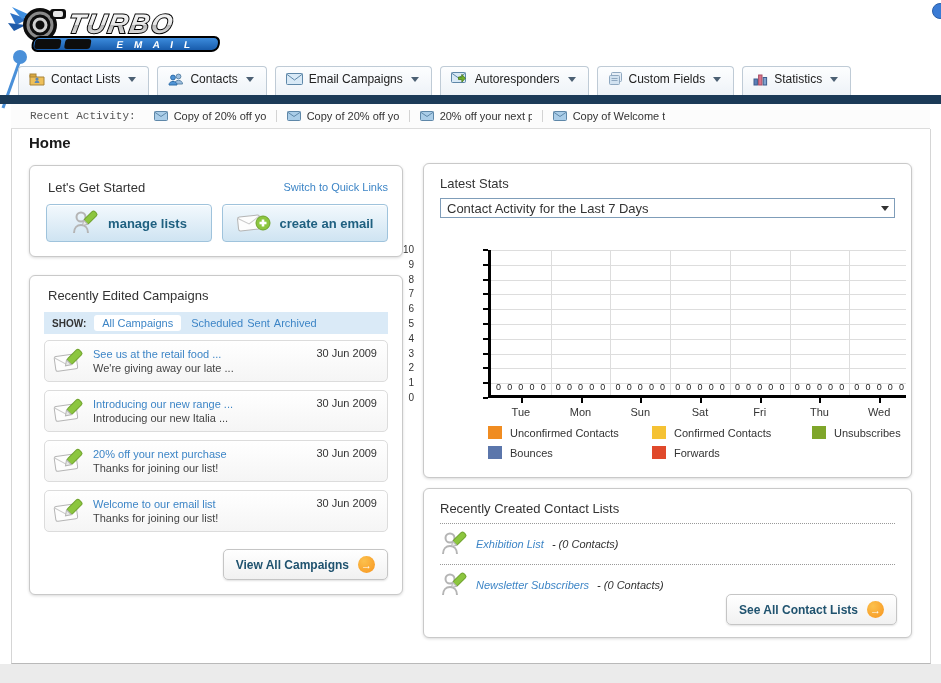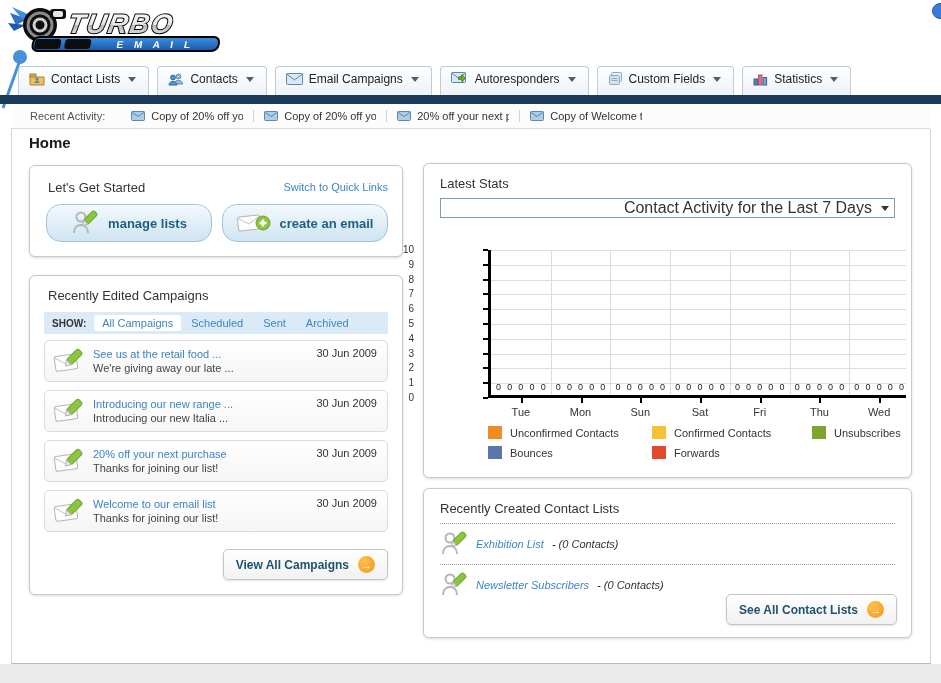--- a/index.html
+++ b/index.html
@@ -24,21 +24,21 @@
   .tab { display:flex; align-items:center; gap:6px; padding:5px 12px 18px 10px;
          border:1px solid #bfcbd6; border-bottom:none; border-radius:4px 4px 0 0;
          background:linear-gradient(#fdfeff,#e9eff5); font-size:12px; color:#222; cursor:pointer; white-space:nowrap; }
   .tab .caret { width:0; height:0; border-left:4px solid transparent; border-right:4px solid transparent;
                 border-top:5px solid #4c6073; margin-left:2px; }
   .navy-bar { position:absolute; top:95px; left:0; right:0; height:9px; background:#1b3a57; }
 
   
   .activity { position:absolute; top:104px; left:11px; right:11px; height:25px; background:#fcfcfc;
               border-bottom:1px solid #dcdcdc; display:flex; align-items:center; padding-left:19px; font-size:11px; }
-  .activity .act-label { color:#555; margin-right:16px; }
+  .activity .act-label { color:#555; margin-right:8px;font-family:Liberation Mono, monospace; }
   .act-item { display:flex; align-items:center; gap:6px; padding:0 10px; border-right:1px solid #d3d3d3; cursor:pointer; }
   .act-item:last-child { border-right:none; }
   .act-item .txt { color:#333; width:92px; overflow:hidden; white-space:nowrap; }
 
   
   .content { position:absolute; top:129px; left:11px; right:10px; bottom:19px; background:#fff;
              border-left:1px solid #d5d5d5; border-right:1px solid #d5d5d5; border-bottom:1px solid #b9b9b9; }
   .footer-strip { position:absolute; left:0; right:0; bottom:0; height:19px; background:#ebebeb; }
 
   .page-title { position:absolute; left:17px; top:5px; font-size:15px; font-weight:bold; color:#1a1a1a; }
@@ -46,53 +46,53 @@
   .panel { position:absolute; background:#fff; border:1px solid #c9c9c9; border-radius:6px;
            box-shadow:0 1px 3px rgba(0,0,0,.15); }
   .panel-title { font-size:13px; color:#333; }
 
   
   .get-started { left:17px; top:36px; width:374px; height:92px; }
   .get-started .panel-title { position:absolute; left:18px; top:14px; }
   .switch-link { position:absolute; right:14px; top:15px; font-size:11px; color:#3d85c6; cursor:pointer; }
   .gs-buttons { position:absolute; left:16px; top:38px; display:flex; gap:10px; }
   .gs-btn { width:166px; height:38px; display:flex; align-items:center; justify-content:center; gap:9px;
-            border:1px solid #9fc3dc; border-radius:15px; background:linear-gradient(#f3f9fd,#cfe4f2);
+            border:1px solid #9fc3dc; border-radius:4px; background:linear-gradient(#f3f9fd,#cfe4f2);
             font-size:13px; font-weight:bold; color:#1f6080; cursor:pointer;
             box-shadow:inset 0 1px 0 #fff; }
 
   
   .campaigns { left:17px; top:146px; width:374px; height:320px; }
   .campaigns .panel-title { position:absolute; left:18px; top:12px; }
   .filter-bar { position:absolute; left:14px; right:14px; top:36px; height:22px; background:#daeaf7;
                 display:flex; align-items:center; font-size:11px; padding-left:8px; }
   .filter-bar .show-label { font-size:10px; font-weight:bold; color:#333; margin-right:8px; }
-  .filter-link { color:#3d85c6; margin-right:20px; cursor:pointer; }
+  .filter-link { color:#3d85c6; margin-right:4px; cursor:pointer; }
   .filter-link.active { background:#fff; border-radius:3px; padding:2px 8px; margin-right:10px; }
   .camp-list { position:absolute; left:14px; right:14px; top:64px; }
   .camp-row { position:relative; height:42px; border:1px solid #dcdcdc; border-radius:5px;
               background:linear-gradient(#ffffff,#f5f5f5); margin-bottom:8px; display:flex; align-items:center;
               padding-left:8px; cursor:pointer; }
   .camp-row .camp-text { margin-left:8px; }
   .camp-title { font-size:11px; color:#3d85c6; cursor:pointer; }
   .camp-sub { font-size:11px; color:#444; margin-top:2px; }
   .camp-date { position:absolute; right:10px; top:6px; font-size:11px; color:#333; }
   .panel-action-btn { display:inline-flex; align-items:center; gap:9px; padding:6px 12px;
             background:linear-gradient(#ffffff,#f1f1f1); border:1px solid #c5c5c5; border-radius:5px;
             font-size:12px; font-weight:bold; color:#20536f; cursor:pointer; box-shadow:0 1px 2px rgba(0,0,0,.12); }
   .arrow-circle { width:17px; height:17px; border-radius:50%; background:radial-gradient(circle at 35% 30%, #fcc14d, #f7941e);
                   color:#fff; font-size:11px; font-weight:bold; display:flex; align-items:center; justify-content:center; }
   .view-all { position:absolute; right:14px; top:273px; }
 
   
   .stats { left:411px; top:34px; width:489px; height:315px; }
   .stats .panel-title { position:absolute; left:16px; top:12px; }
   .stats-select { position:absolute; left:16px; right:16px; top:34px; height:20px; border:1px solid #7f9db9;
-                  background:#fff; font-size:16px; color:#333; display:flex; align-items:center;
-                  padding:0 22px 0 6px; cursor:pointer;justify-content:flex-end; }
+                  background:#fff; font-size:13px; color:#333; display:flex; align-items:center;
+                  padding:0 22px 0 6px; cursor:pointer; }
   .stats-select .sel-caret { position:absolute; right:5px; top:7px; width:0; height:0;
                   border-left:4px solid transparent; border-right:4px solid transparent; border-top:5px solid #333; }
 
   .plot-wrap { position:absolute; left:0; top:66px; width:100%; height:200px; }
   .plot { position:absolute; left:64px; top:20px; width:418px; height:148px;
           border-left:3px solid #000; border-bottom:3px solid #000; }
   .hgrid { position:absolute; left:0; right:0; height:1px; background:#ddd; }
   .vgrid { position:absolute; top:0; bottom:0; width:1px; background:#ddd; }
   .ylabel { position:absolute; width:22px; text-align:right; font-size:10px; color:#333; }
   .ytick { position:absolute; width:5px; height:2px; background:#000; }

